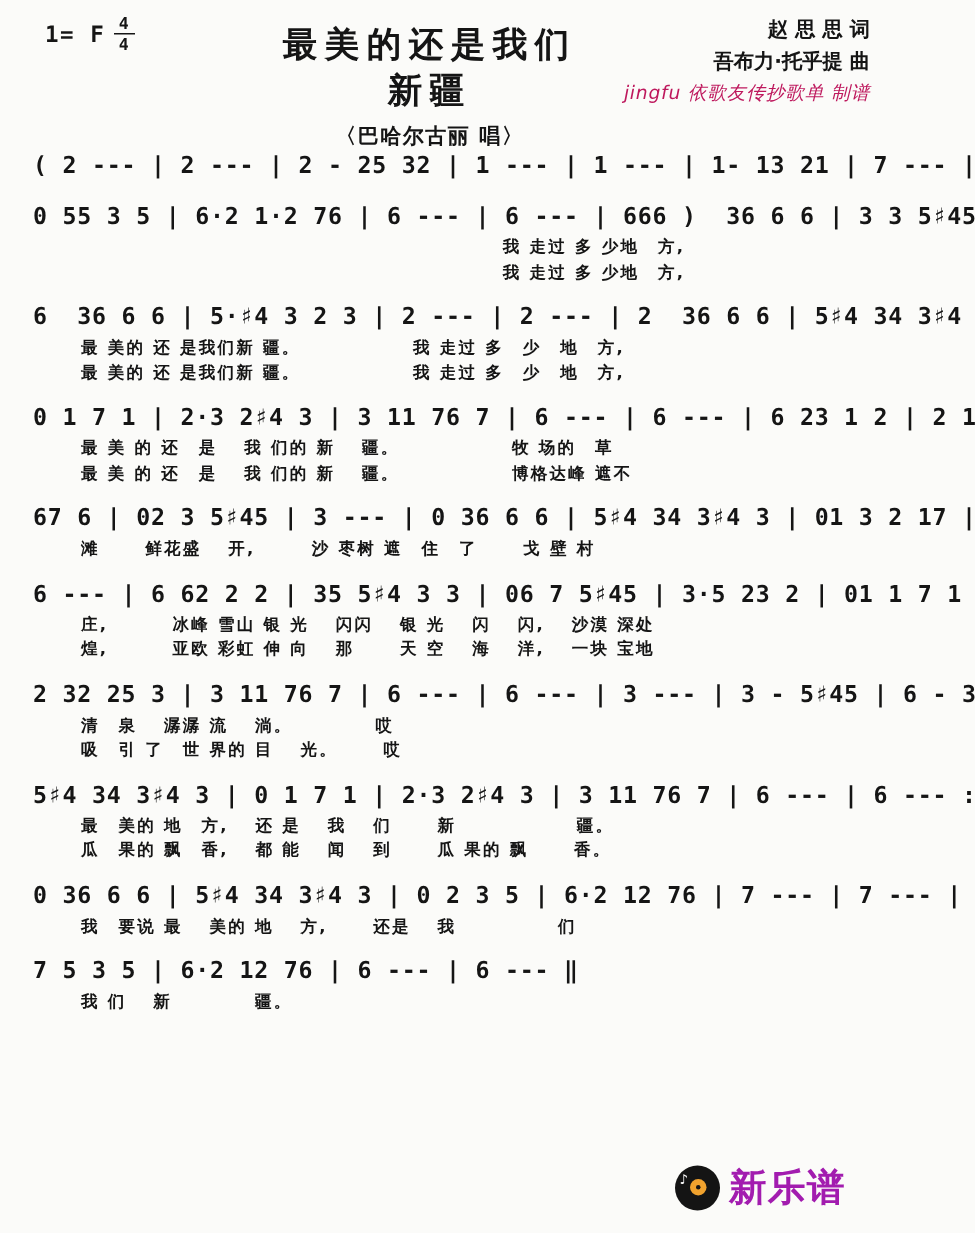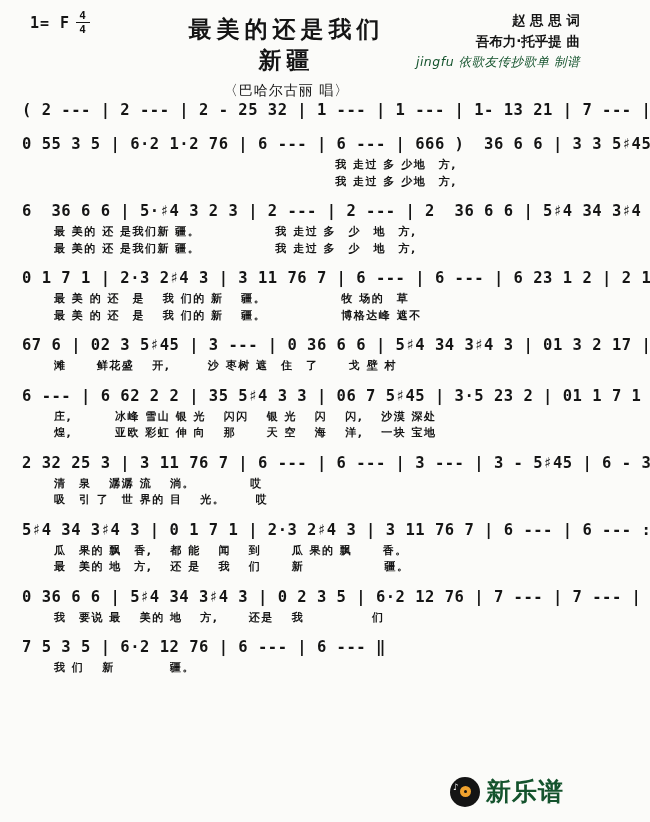--- a/index.html
+++ b/index.html
@@ -18,23 +18,23 @@
   .key-block{width:170px;padding-left:22px;box-sizing:border-box;}
   .key-row{font-size:15px;font-weight:600;letter-spacing:1px;display:flex;align-items:center;gap:6px;
            font-family:"DejaVu Sans Mono","DejaVu Sans",monospace;}
   .frac{display:inline-flex;flex-direction:column;align-items:center;font-size:11px;font-weight:700;line-height:1;}
   .frac .top{border-bottom:1.5px solid #151515;padding:0 3px 1px 3px;}
   .frac .bot{padding-top:1px;}
   .tempo{margin-top:14px;margin-left:28px;font-size:16px;font-weight:800;letter-spacing:2px;white-space:pre;}
   .title-block{flex:1;text-align:center;}
   .title{font-family:"DejaVu Serif","Liberation Serif",serif;font-size:23px;font-weight:700;
          letter-spacing:5px;margin:4px 0 6px 0;}
-  .singer{font-size:14px;font-weight:400;letter-spacing:1px;}
+  .singer{font-size:14px;font-weight:700;letter-spacing:1px;}
   .credits{width:185px;text-align:right;font-size:13.5px;font-weight:700;line-height:1.55;padding-right:2px;}
-  .credits .transcriber{font-style:italic;font-weight:500;font-size:12.5px;letter-spacing:0.5px;color:#14532d;white-space:nowrap;}
+  .credits .transcriber{font-style:italic;font-weight:500;font-size:12.5px;letter-spacing:0.5px;color:#be185d;white-space:nowrap;}
 
   
   .systems{margin-top:8px;}
   .system{margin-bottom:9px;}
   .notation{
     font-family:"DejaVu Sans Mono","DejaVu Sans",monospace;
     font-size:15.5px;font-weight:700;
     letter-spacing:0.5px;
     white-space:pre;
     line-height:25px;
@@ -50,21 +50,21 @@
   .indent-major{padding-left:0;margin-left:57%;}
 
   
   .footer{position:absolute;right:26px;bottom:14px;display:flex;align-items:center;gap:6px;}
   .record{position:relative;width:30px;height:30px;border-radius:50%;background:#141414;display:inline-block;}
   .record .label{position:absolute;left:50%;top:50%;width:11px;height:11px;margin:-5.5px 0 0 -5.5px;
                  border-radius:50%;background:#f0a22e;}
   .record .hole{position:absolute;left:50%;top:50%;width:3px;height:3px;margin:-1.5px 0 0 -1.5px;
                 border-radius:50%;background:#141414;}
   .record .note{position:absolute;left:3px;top:6px;color:#ffffff;font-size:9px;line-height:1;}
-  .logo-text{font-size:25px;font-weight:900;letter-spacing:1px;color:#14532d;}
+  .logo-text{font-size:25px;font-weight:900;letter-spacing:1px;color:#a21caf;}
 </style>
 </head>
 <body>
 
 <div class="page">
 
   <div class="header">
     <div class="key-block">
       <div class="key-row">
         <span>1= F</span>
@@ -124,22 +124,22 @@
 
     <div class="system">
       <div class="notation">2 32 25 3 | 3 11 76 7 | 6 --- | 6 --- | 3 --- | 3 - 5♯45 | 6 - 35 ♯4 |</div>
       <div class="lyric">清　泉　 潺潺 流　 淌。　　　　 哎</div>
       <div class="lyric">吸　引 了　世 界的 目　 光。　　 哎</div>
     </div>
 
 
     <div class="system">
       <div class="notation">5♯4 34 3♯4 3 | 0 1 7 1 | 2·3 2♯4 3 | 3 11 76 7 | 6 --- | 6 --- :‖</div>
+      <div class="lyric">最　美的 地　方,　 还 是　 我　 们　　 新　　　　　　 疆。</div>
       <div class="lyric">瓜　果的 飘　香,　 都 能　 闻　 到　　 瓜 果的 飘　　 香。</div>
-      <div class="lyric">最　美的 地　方,　 还 是　 我　 们　　 新　　　　　　 疆。</div>
     </div>
 
     <div class="system">
       <div class="notation">0 36 6 6 | 5♯4 34 3♯4 3 | 0 2 3 5 | 6·2 12 76 | 7 --- | 7 --- |</div>
       <div class="lyric">我　要说 最　 美的 地　 方,　　 还是　 我　　　　　 们</div>
     </div>
 
     <div class="system">
       <div class="notation">7 5 3 5 | 6·2 12 76 | 6 --- | 6 --- ‖</div>
       <div class="lyric">我 们　 新　　　　 疆。</div>

